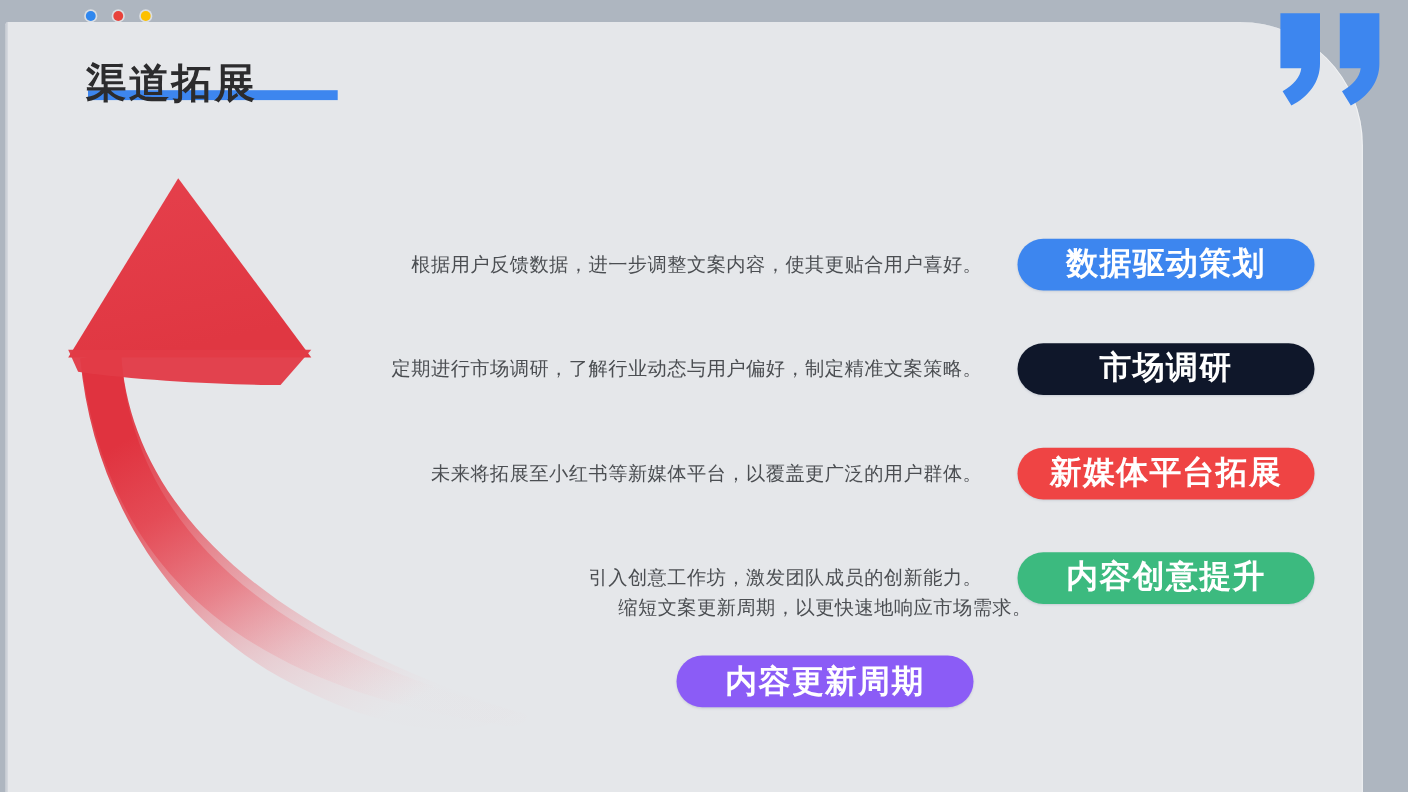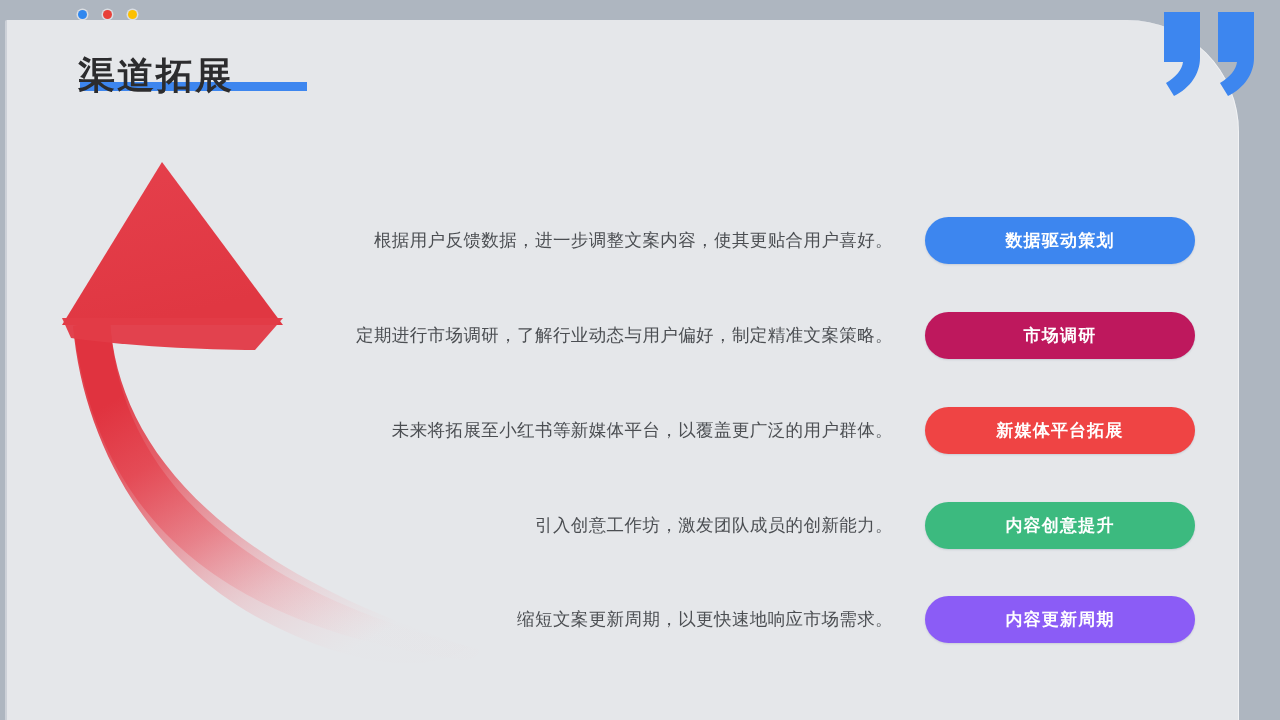--- a/index.html
+++ b/index.html
@@ -151,21 +151,21 @@
   }
   .pill {
     flex: 0 0 auto;
     width: 270px;
     height: 47px;
     border-radius: 24px;
     display: flex;
     align-items: center;
     justify-content: center;
     color: #ffffff;
-    font-size: 17px;
+    font-size: 29px;
     font-weight: bold;
     letter-spacing: 1.2px;
     box-shadow: 0 1px 2px rgba(70,90,120,0.18);
     white-space: nowrap;
   }
 </style>
 </head>
 <body>
 
 <div id="stage">
@@ -221,34 +221,34 @@
 
     <div class="rows">
 
       <div class="row" style="top:196px;">
         <span class="row-desc">根据用户反馈数据，进一步调整文案内容，使其更贴合用户喜好。</span>
         <span class="pill" style="background:#3d86ef;">数据驱动策划</span>
       </div>
 
       <div class="row" style="top:291px;align-items:center;">
         <span class="row-desc">定期进行市场调研，了解行业动态与用户偏好，制定精准文案策略。</span>
-        <span class="pill" style="background:#be185d;">市场调研</span>
+        <span class="pill" style="background:#0f172a;">市场调研</span>
       </div>
 
       <div class="row" style="top:386px;">
         <span class="row-desc">未来将拓展至小红书等新媒体平台，以覆盖更广泛的用户群体。</span>
         <span class="pill" style="background:#ef4444;">新媒体平台拓展</span>
       </div>
 
       <div class="row" style="top:481px;">
         <span class="row-desc">引入创意工作坊，激发团队成员的创新能力。</span>
         <span class="pill" style="background:#3cba7f;">内容创意提升</span>
       </div>
 
-      <div class="row" style="top:575px;">
+      <div class="row" style="top:575px;flex-direction:column;">
         <span class="row-desc">缩短文案更新周期，以更快速地响应市场需求。</span>
         <span class="pill" style="background:#8b5cf6;">内容更新周期</span>
       </div>
 
     </div>
   </div>
 
   <svg class="quote-mark" viewBox="0 0 104 96">
     <path d="M6 4 h36 v46 c0 16 -10 30 -26 38 l-8 -13 c10 -6 16 -13 17 -21 h-19 z" fill="#3d86ef"></path>
     <path d="M60 4 h36 v46 c0 16 -10 30 -26 38 l-8 -13 c10 -6 16 -13 17 -21 h-19 z" fill="#3d86ef"></path>

